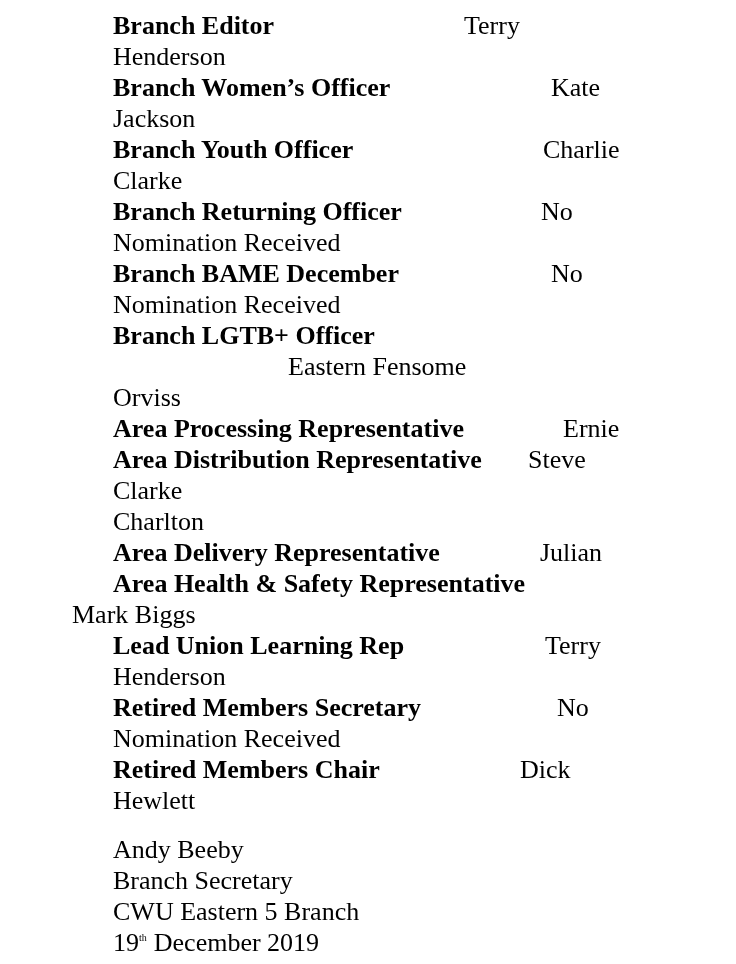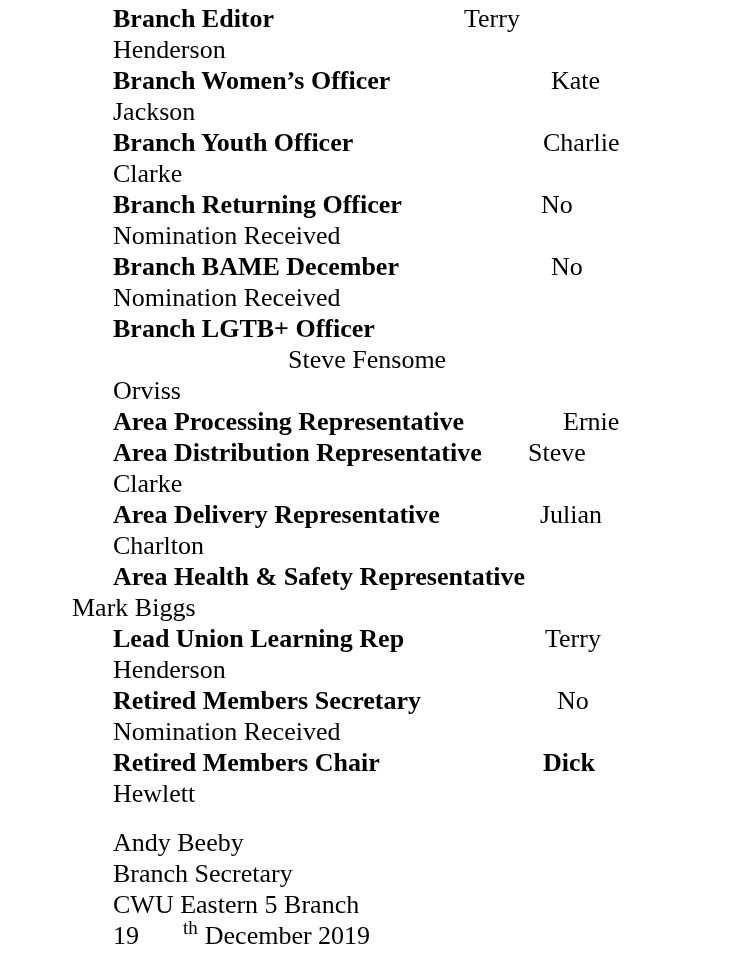--- a/index.html
+++ b/index.html
@@ -6,21 +6,21 @@
   .page {
     position: relative;
     width: 736px;
     height: 964px;
     background: #ffffff;
     color: #000000;
     font-family: "Liberation Serif", serif;
     font-size: 26px;
     overflow: hidden;
   }
-  .content { padding-top: 3px; }
+  .content { padding-top: 10px; }
   .line {
     position: relative;
     height: 31px;
     line-height: 31px;
     white-space: nowrap;
   }
   .title { font-weight: 700; margin-left: 113px; }
   .name { position: absolute; top: 0; }
   .cont { margin-left: 113px; }
 
@@ -28,33 +28,32 @@
   .n0  { left: 464px; }
   .n1  { left: 551px; }
   .n2  { left: 543px; }
   .n3  { left: 541px; }
   .n4  { left: 551px; }
   .n6  { left: 563px; }
   .n7  { left: 528px; }
   .n8  { left: 540px; }
   .n10 { left: 545px; }
   .n11 { left: 557px; }
-  .n12 { left: 543px; font-weight: bold; }
+  .n12 { left: 520px; }
 
   
   .e5 .cont { margin-left: 288px; }
   .e9 .cont { margin-left: 72px; }
 
   .spacer { height: 18px; }
 
   .sup {
-    font-size: 19px;
+    font-size: 10px;
     line-height: 0;
     vertical-align: super;
-    margin-left: 44px;
   }
   .date-rest { margin-left: 7px; }
 </style>
 </head>
 <body>
 
 <div class="page">
   <div class="content">
 
     <div class="entry e0">
@@ -105,21 +104,21 @@
       <div class="line">
         <span class="cont">Nomination Received</span>
       </div>
     </div>
 
     <div class="entry e5">
       <div class="line">
         <span class="title">Branch LGTB+ Officer</span>
       </div>
       <div class="line">
-        <span class="cont">Steve Fensome</span>
+        <span class="cont">Eastern Fensome</span>
       </div>
     </div>
 
     <div class="entry e6">
       <div class="line">
         <span class="cont">Orviss</span>
       </div>
       <div class="line">
         <span class="title">Area Processing Representative</span>
         <span class="name n6">Ernie</span>
@@ -131,26 +130,26 @@
         <span class="title">Area Distribution Representative</span>
         <span class="name n7">Steve</span>
       </div>
       <div class="line">
         <span class="cont">Clarke</span>
       </div>
     </div>
 
     <div class="entry e8">
       <div class="line">
+        <span class="cont">Charlton</span>
+      </div>
+      <div class="line">
         <span class="title">Area Delivery Representative</span>
         <span class="name n8">Julian</span>
       </div>
-      <div class="line">
-        <span class="cont">Charlton</span>
-      </div>
     </div>
 
     <div class="entry e9">
       <div class="line">
         <span class="title">Area Health &amp; Safety Representative</span>
       </div>
       <div class="line">
         <span class="cont">Mark Biggs</span>
       </div>
     </div>

